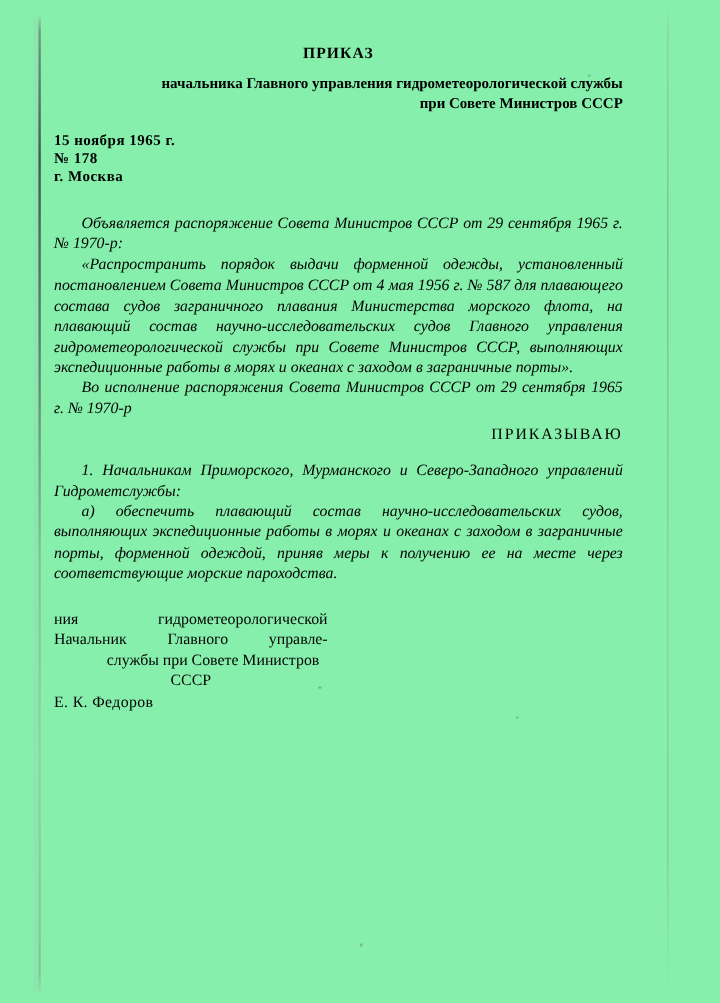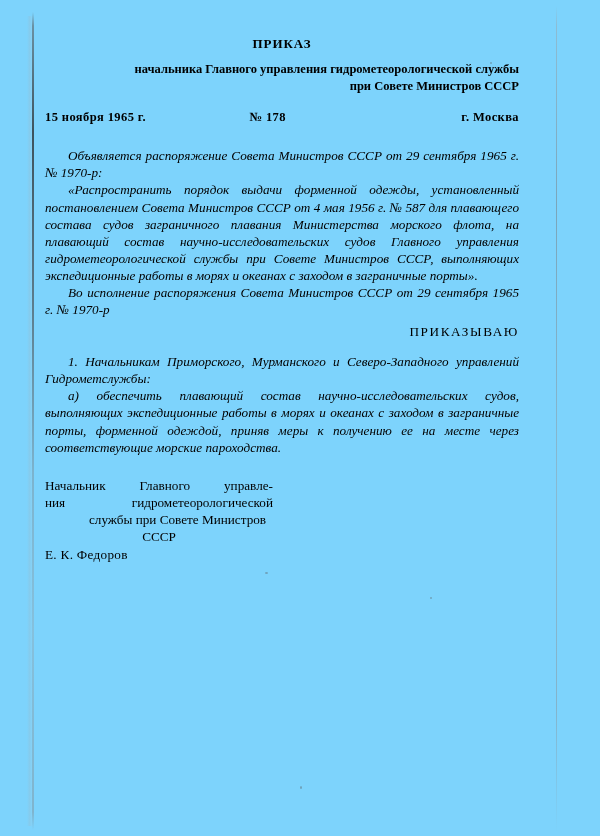--- a/index.html
+++ b/index.html
@@ -11,21 +11,21 @@
   body {
     font-family: "Liberation Serif", "DejaVu Serif", serif;
     color: #000000;
     -webkit-font-smoothing: antialiased;
   }
   .page {
     position: relative;
     width: 600px;
     height: 836px;
     margin: 0 auto;
-    background: #7dd3fc;
+    background: #86efac;
     overflow: hidden;
   }
 
   
   .scan-edge-left {
     position: absolute;
     left: 32px;
     top: 12px;
     width: 2px;
     height: 818px;
@@ -102,20 +102,21 @@
   }
   .doc-subtitle .sub-line { display: block; }
 
   .meta-row {
     display: flex;
     justify-content: space-between;
     align-items: flex-start;
     margin-top: 16px;
     font-size: 12.5px;
     font-weight: bold;
+    flex-direction: column;
   }
   .meta-row .meta-date   { flex: 0 0 auto; letter-spacing: 0.4px; }
   .meta-row .meta-number { flex: 0 0 auto; margin-right: 72px; letter-spacing: 0.4px; }
   .meta-row .meta-city   { flex: 0 0 auto; letter-spacing: 0.4px; }
 
   .body-block { margin-top: 22px; }
 
   p.para {
     margin: 0;
     font-size: 13.2px;
@@ -199,21 +200,21 @@
 
       <div class="order-heading">ПРИКАЗЫВАЮ</div>
 
       <p class="para">1. Начальникам Приморского, Мурманского и Северо-Западного управлений Гидрометслужбы:</p>
 
       <p class="para tight">а) обеспечить плавающий состав научно-исследовательских судов, выполняющих экспедиционные работы в морях и океанах с заходом в заграничные порты, форменной одеждой, приняв меры к получению ее на месте через соответствующие морские пароходства.</p>
 
     </div>
 
     <div class="signature">
+      <div class="sig-line">ния      гидрометеорологической</div>
       <div class="sig-line">Начальник Главного управле-</div>
-      <div class="sig-line">ния      гидрометеорологической</div>
       <div class="sig-line last-left">службы при Совете Министров</div>
       <div class="sig-center">СССР</div>
       <div class="sig-name">Е. К. Федоров</div>
     </div>
 
   </div>
 </div>
 
 </body></html>

